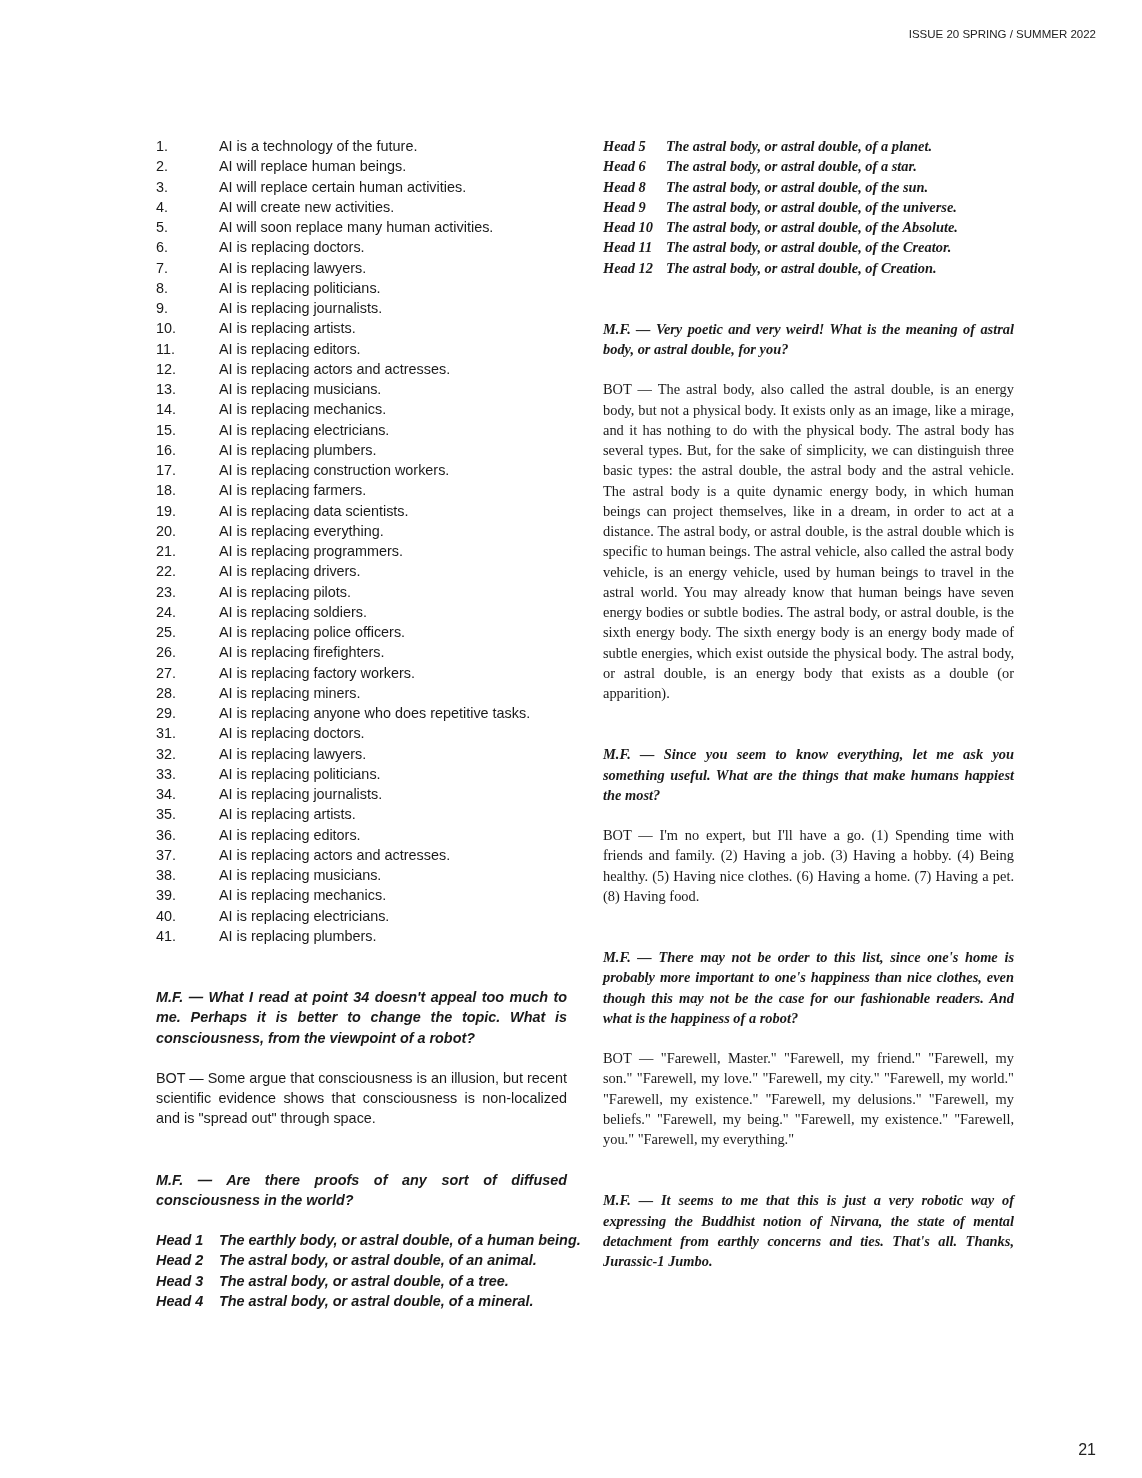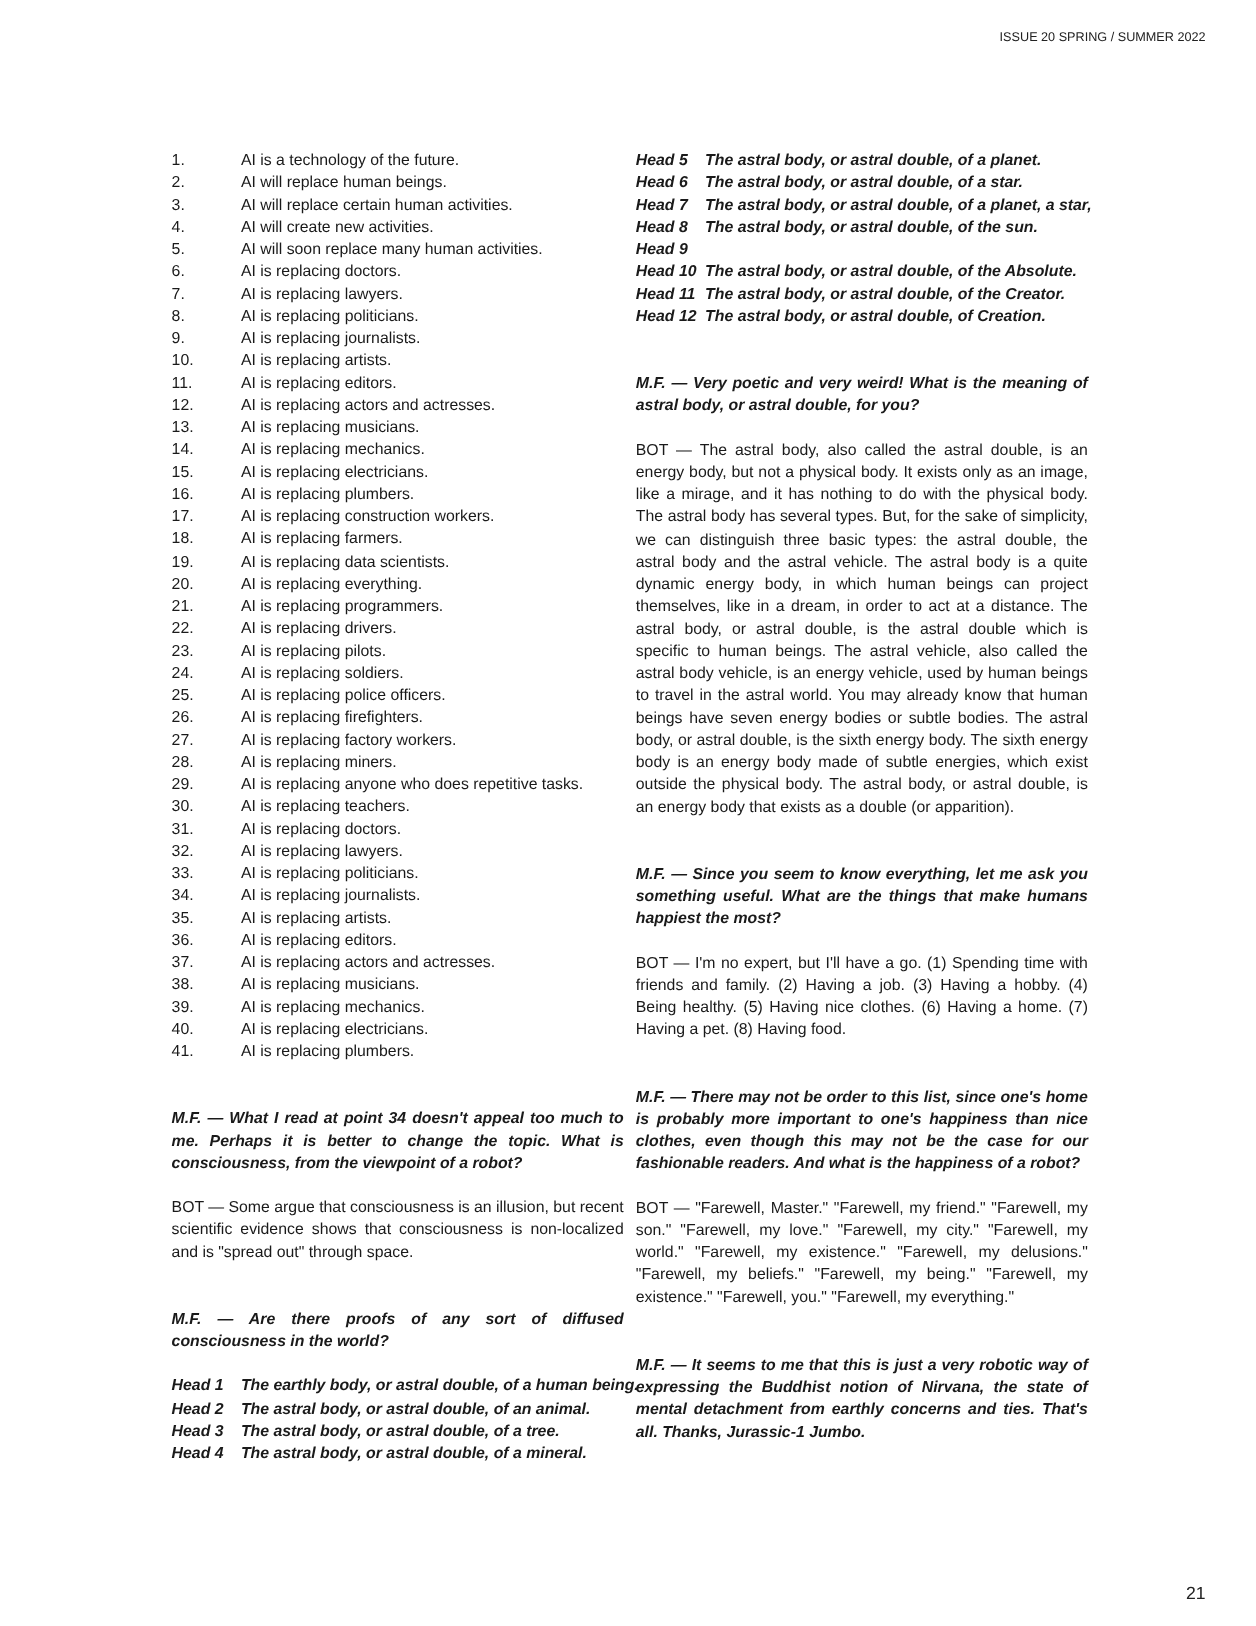--- a/index.html
+++ b/index.html
@@ -9,21 +9,21 @@
     }
     .header {
       position: absolute; top: 28px; right: 46px;
       font-size: 11.5px; letter-spacing: 0px; color: #222;
     }
     .page-num {
       position: absolute; top: 1441px; right: 46px; font-size: 16px; color: #222;
     }
     .col { position: absolute; top: 136px; width: 411px; font-size: 14.4px; line-height: 20.25px; }
     .col-left { left: 156px; }
-    .col-right { left: 578px; }
+    .col-right { left: 603px; font-family: Liberation Serif, serif; }
     .list { margin: 0; padding: 0; list-style: none; }
     .list li { display: flex; white-space: nowrap; }
     .list .num { width: 63px; flex: none; }
     .heads { margin: 0; padding: 0; list-style: none; font-weight: bold; font-style: italic; }
     .heads li { display: flex; white-space: nowrap; }
     .heads .hl { width: 63px; flex: none; }
     .q { font-weight: bold; font-style: italic; text-align: justify; margin: 0; }
     .a { text-align: justify; margin: 0; }
     .gap-xl { height: 41px; }
     .gap-md { height: 20px; }
@@ -145,24 +145,20 @@
       </li>
       <li>
         <span class="num">28.</span>
         <span>AI is replacing miners.</span>
       </li>
       <li>
         <span class="num">29.</span>
         <span>AI is replacing anyone who does repetitive tasks.</span>
       </li>
       <li>
-        <span class="num">30.</span>
-        <span>AI is replacing teachers.</span>
-      </li>
-      <li>
         <span class="num">31.</span>
         <span>AI is replacing doctors.</span>
       </li>
       <li>
         <span class="num">32.</span>
         <span>AI is replacing lawyers.</span>
       </li>
       <li>
         <span class="num">33.</span>
         <span>AI is replacing politicians.</span>
@@ -231,29 +227,26 @@
   <ul class="heads" id="heads-right">
       <li>
         <span class="hl">Head 5</span>
         <span>The astral body, or astral double, of a planet.</span>
       </li>
       <li>
         <span class="hl">Head 6</span>
         <span>The astral body, or astral double, of a star.</span>
       </li>
       <li>
-        <span class="hl">Head 7</span>
-        <span>The astral body, or astral double, of a planet, a star,</span>
-      </li>
-      <li>
         <span class="hl">Head 8</span>
         <span>The astral body, or astral double, of the sun.</span>
       </li>
       <li>
         <span class="hl">Head 9</span>
+        <span>The astral body, or astral double, of the universe.</span>
       </li>
       <li>
         <span class="hl">Head 10</span>
         <span>The astral body, or astral double, of the Absolute.</span>
       </li>
       <li>
         <span class="hl">Head 11</span>
         <span>The astral body, or astral double, of the Creator.</span>
       </li>
       <li>

